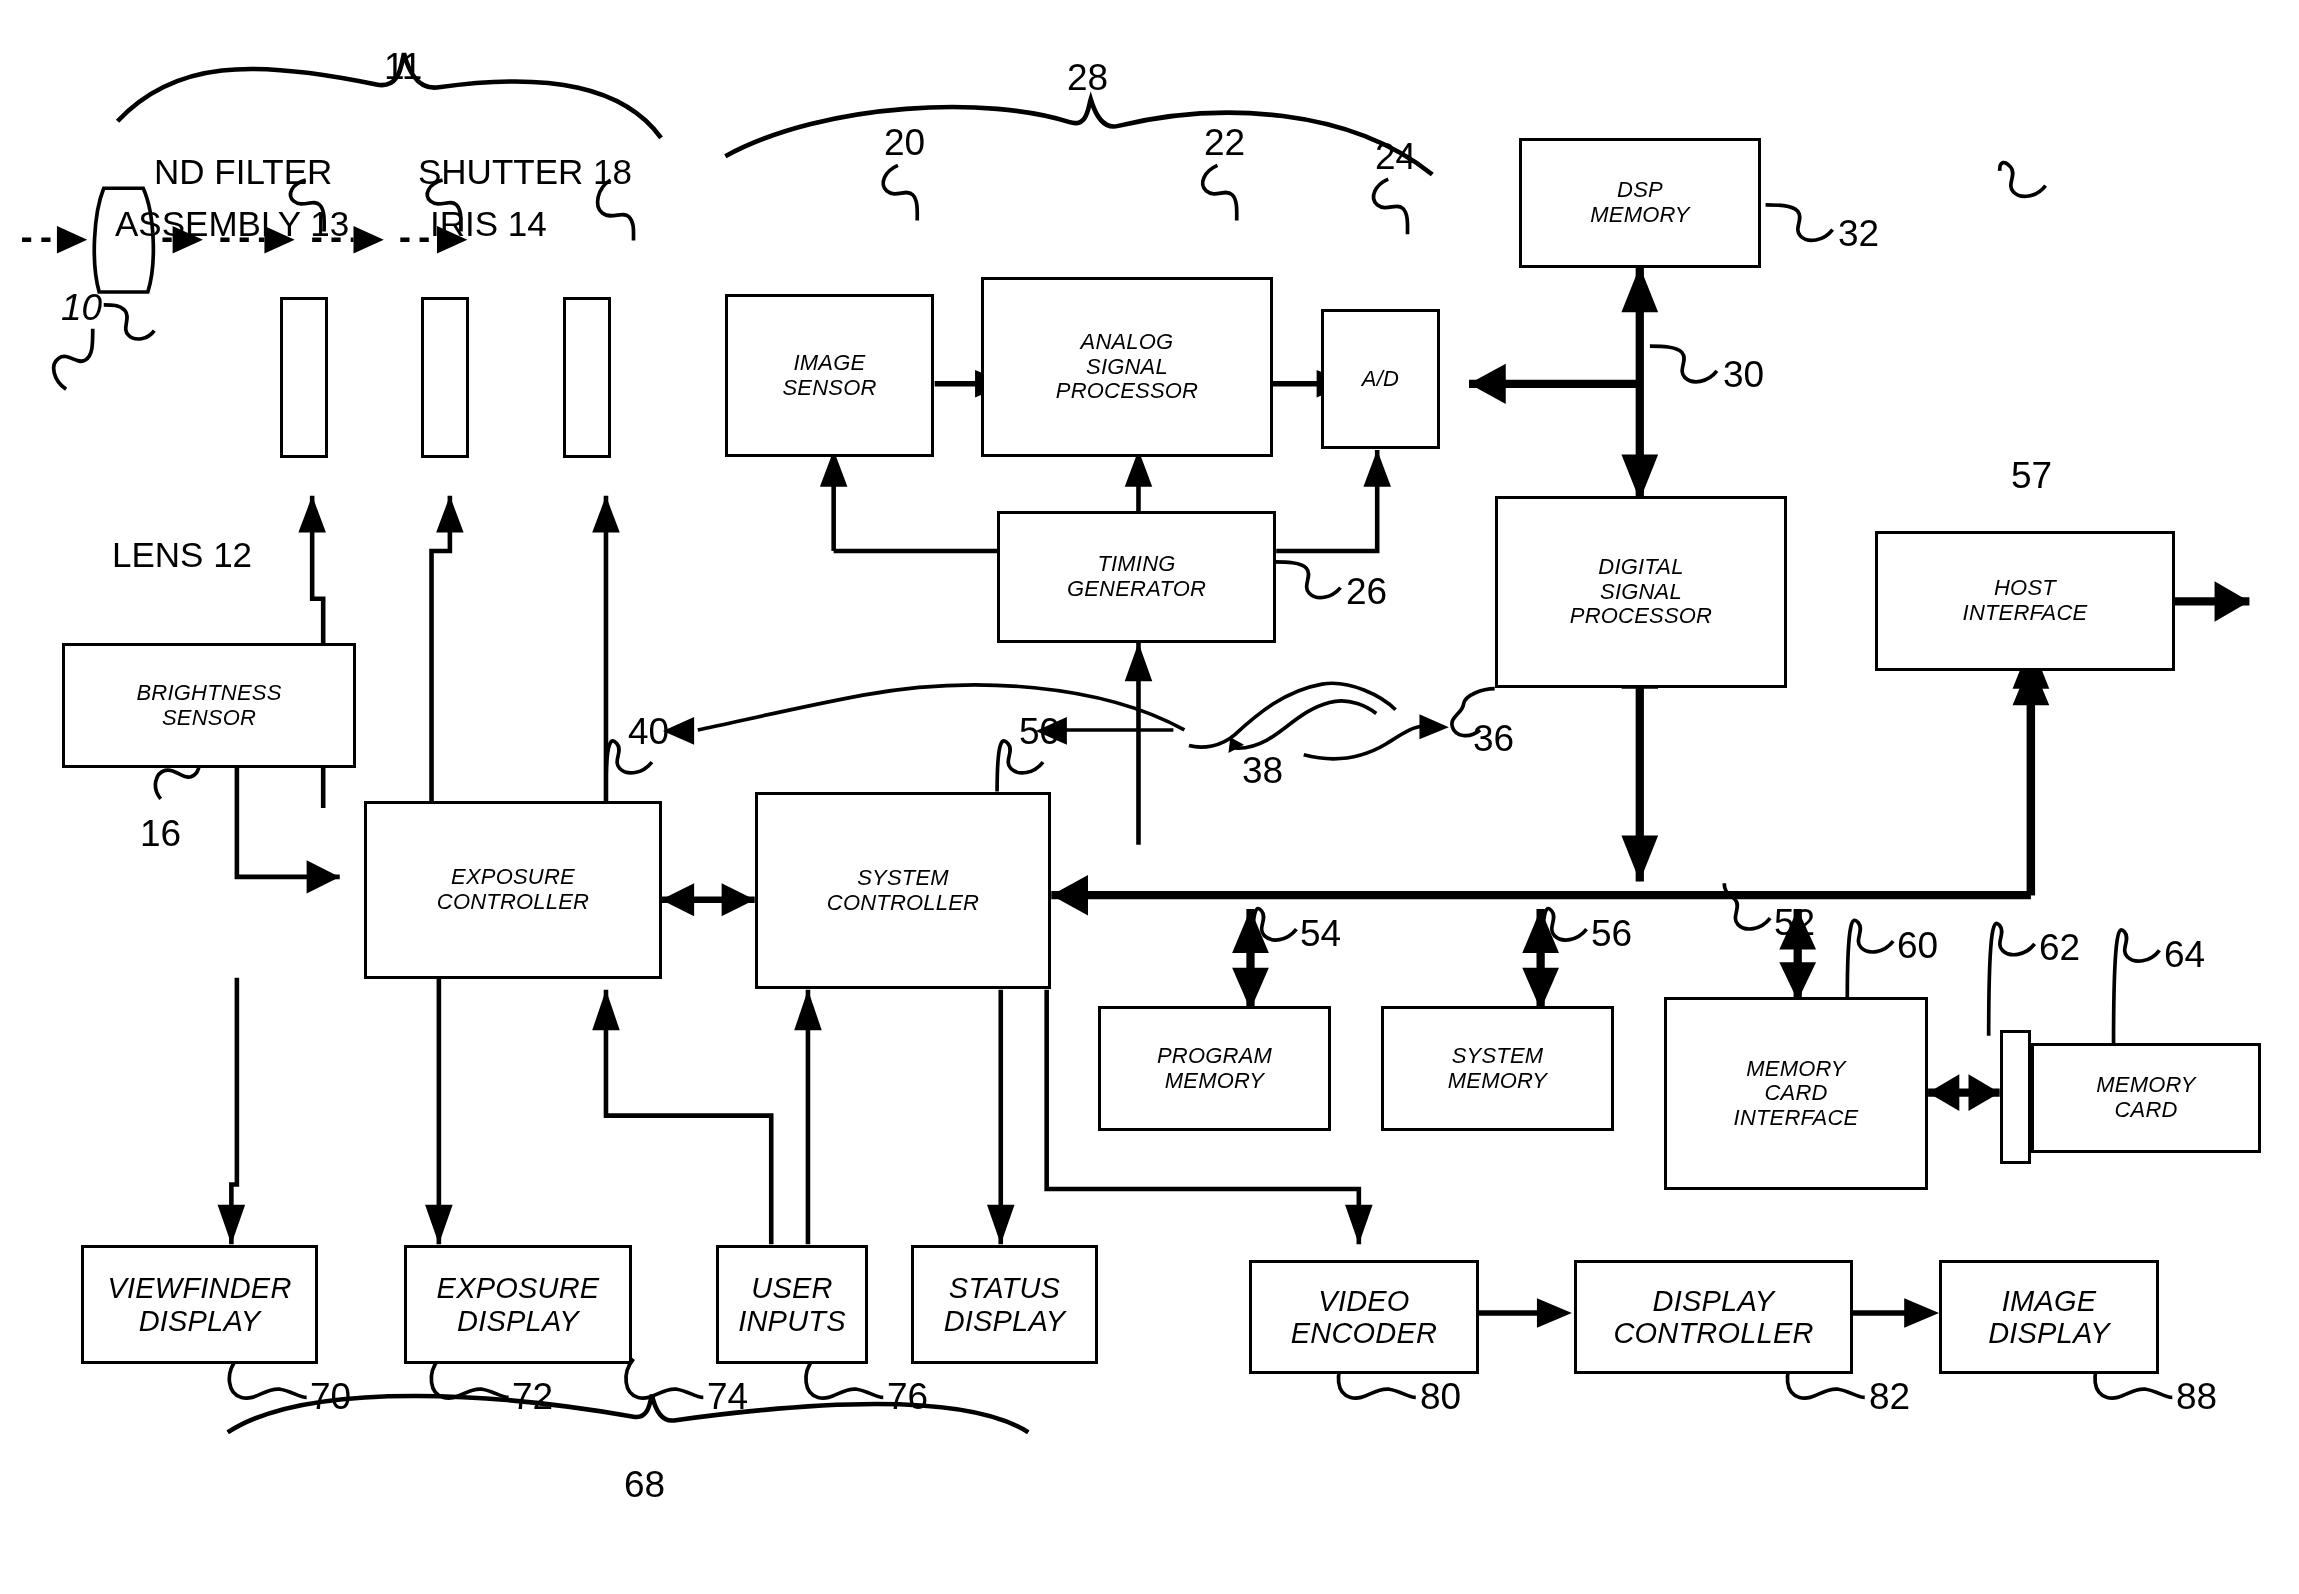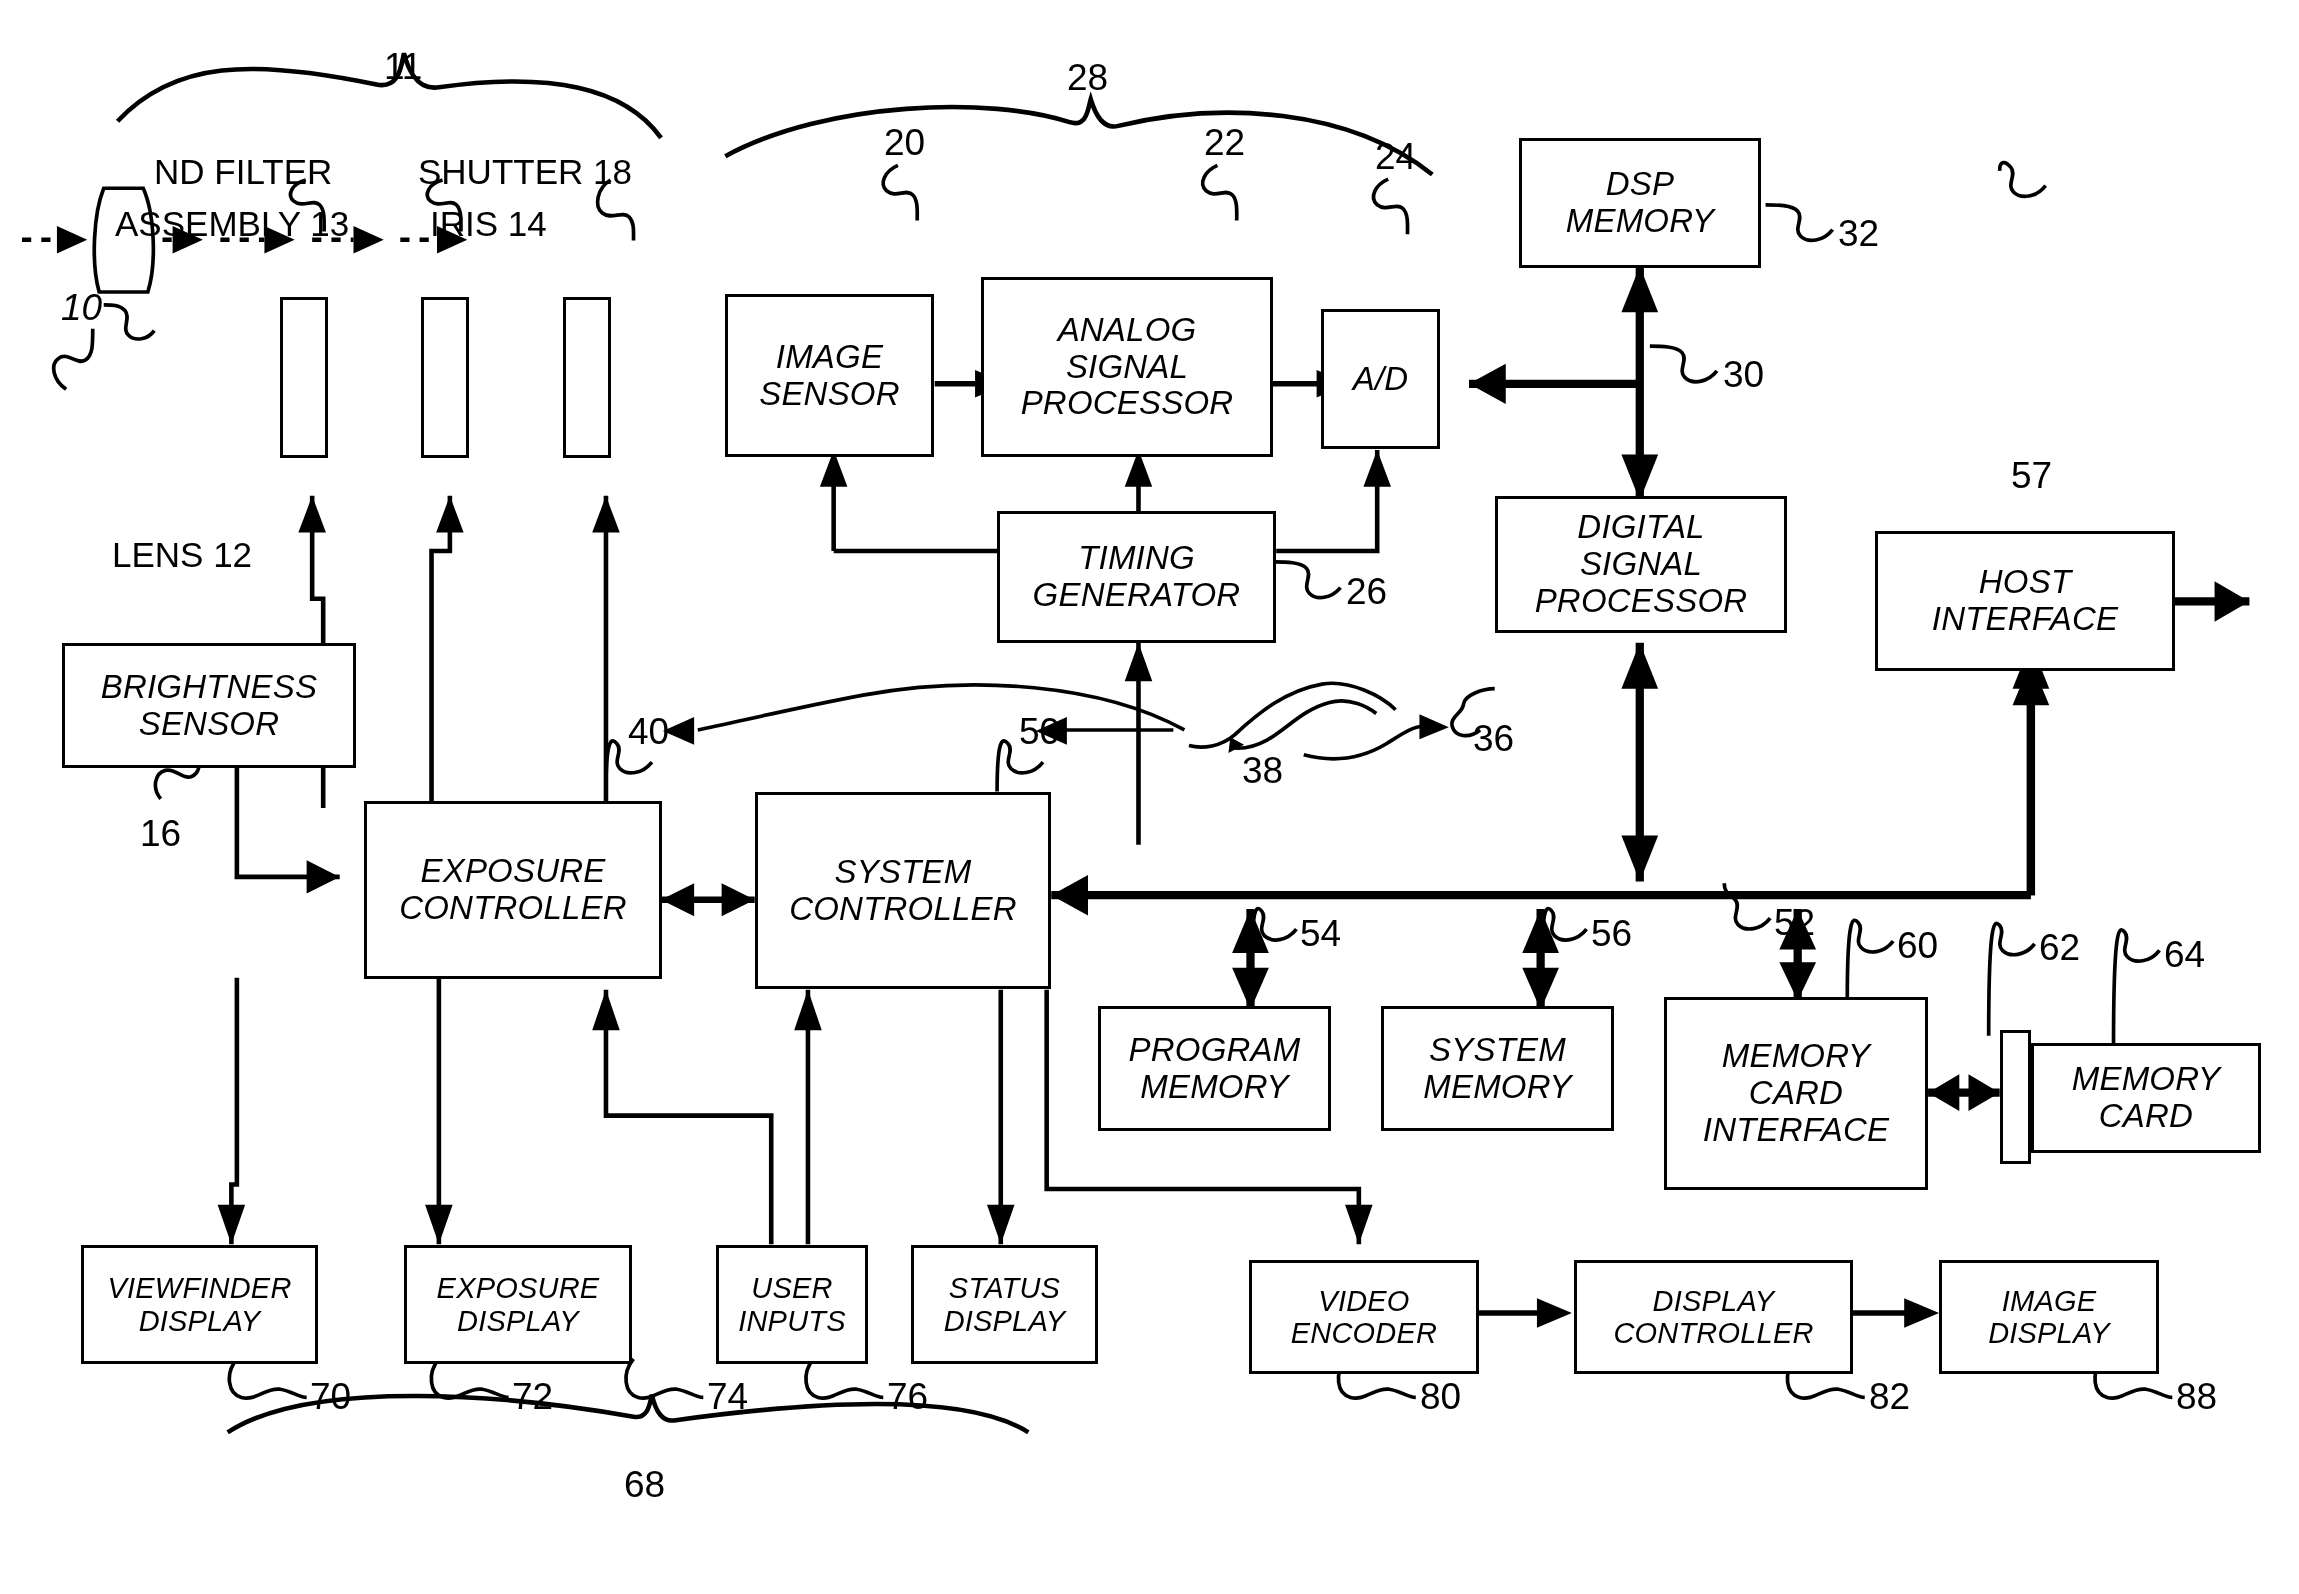--- a/index.html
+++ b/index.html
@@ -3,21 +3,21 @@
 <meta charset="utf-8">
 <style>
   html,body{margin:0;padding:0;background:#fff;}
   body{width:2299px;height:1594px;font-family:"Liberation Sans",sans-serif;}
   #stage{position:relative;width:2299px;height:1594px;background:#fff;overflow:hidden;}
   svg#wires{position:absolute;left:0;top:0;width:2299px;height:1594px;}
   .box{position:absolute;border:3.7px solid #000;background:#fff;box-sizing:border-box;
        display:flex;align-items:center;justify-content:center;text-align:center;
        font-style:italic;font-weight:400;color:#000;line-height:1.12;letter-spacing:0.2px;}
   .box span{display:block;padding:0 5.5px;}
-  .f34{font-size:33px;justify-content:center;}
+  .f34{font-size:22px;justify-content:center;}
   .f32{font-size:29px;}
   .opt{position:absolute;border:3.7px solid #000;background:#fff;box-sizing:border-box;}
   .num{position:absolute;font-size:37px;font-style:normal;color:#000;white-space:nowrap;}
   .cap{position:absolute;font-size:35px;font-style:normal;color:#000;white-space:nowrap;}
 </style>
 </head>
 <body>
 
 <div id="stage">
 
@@ -336,21 +336,21 @@
       </span>
   </div>
 
   <div class="box f34" style="left:1519px;top:138px;width:242px;height:130px;">
     <span>
         <span>DSP</span>
         <span>MEMORY</span>
       </span>
   </div>
 
-  <div class="box f34" style="left:1495px;top:496px;width:292px;height:137px;">
+  <div class="box f34" style="left:1495px;top:496px;width:292px;height:192px;">
     <span>
         <span>DIGITAL</span>
         <span>SIGNAL</span>
         <span>PROCESSOR</span>
       </span>
   </div>
 
   <div class="box f34" style="left:1875px;top:531px;width:300px;height:140px;">
     <span>
         <span>HOST</span>

